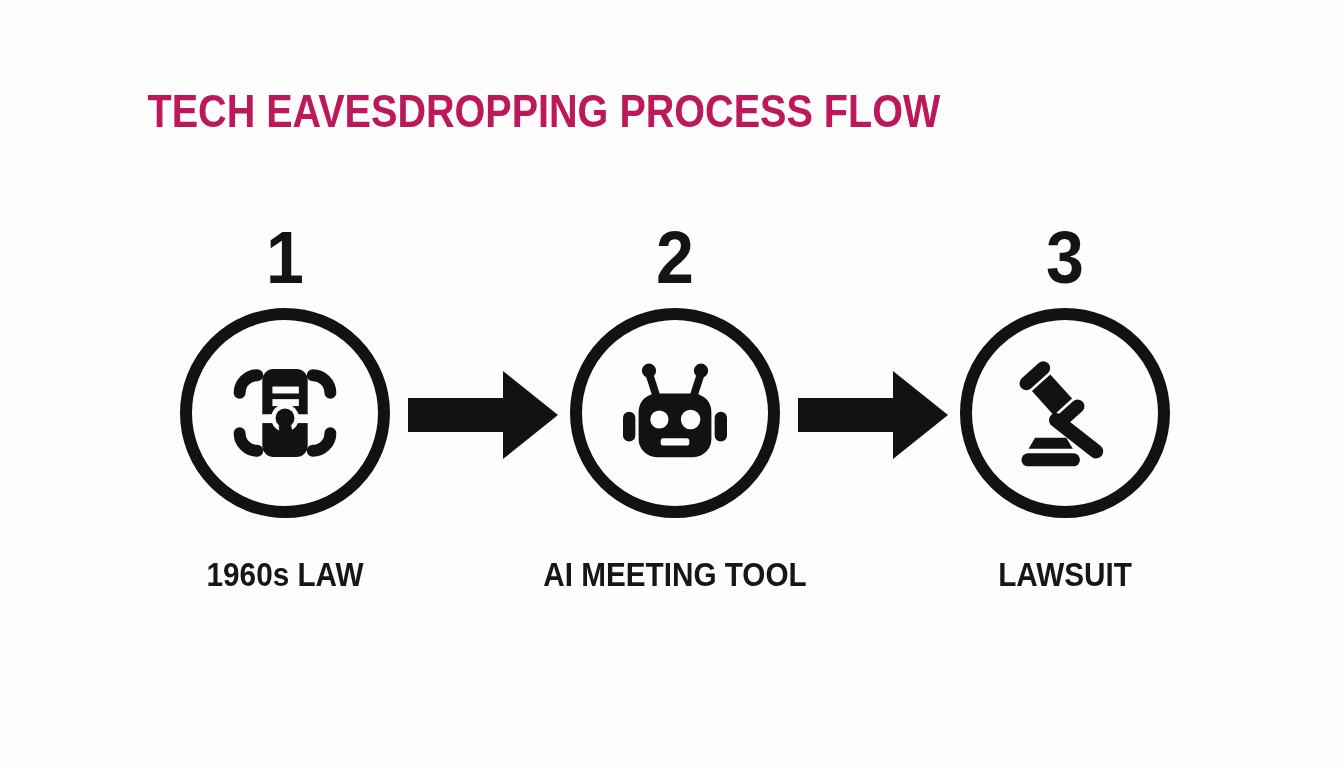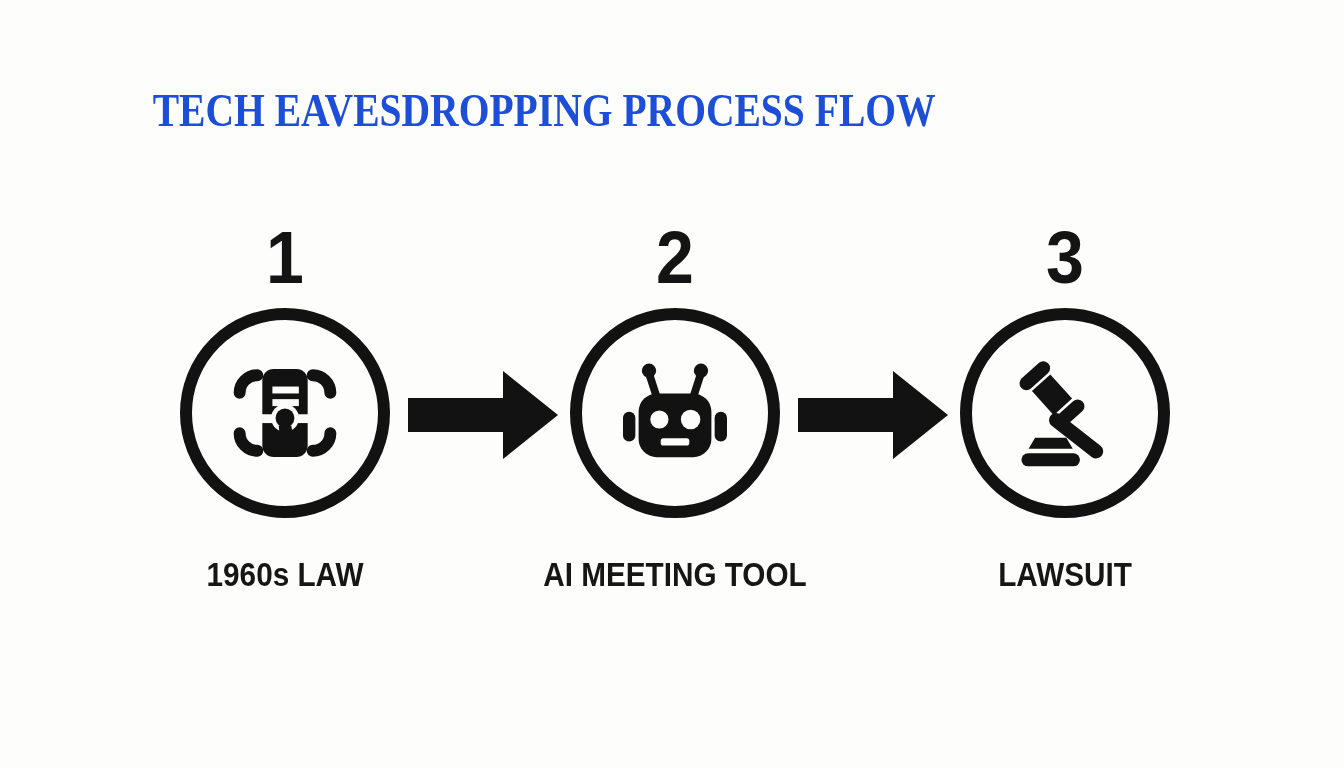--- a/index.html
+++ b/index.html
@@ -12,22 +12,21 @@
   }
   .stage { position: relative; width: 1344px; height: 768px; }
 
   .title {
     position: absolute;
     top: 84px; left: 0; width: 1088px;
     text-align: center;
     font-size: 46px; font-weight: 700;
     letter-spacing: 0px;
     margin: 0;
-    color: #1d4ed8;
-    font-family: Liberation Serif, serif;
+    color: #be185d;
   }
   .title .squeeze {
     display: inline-block;
     transform: scaleX(0.86);
     transform-origin: center;
     white-space: nowrap;
   }
 
   .step {
     position: absolute;

